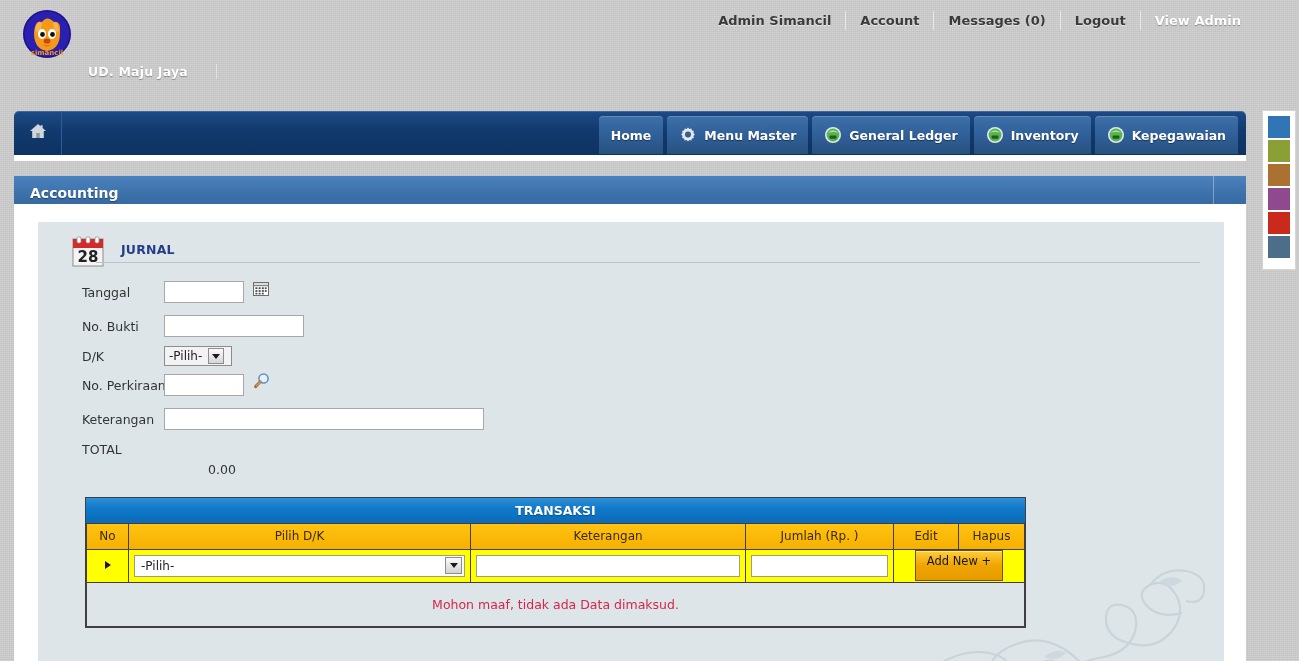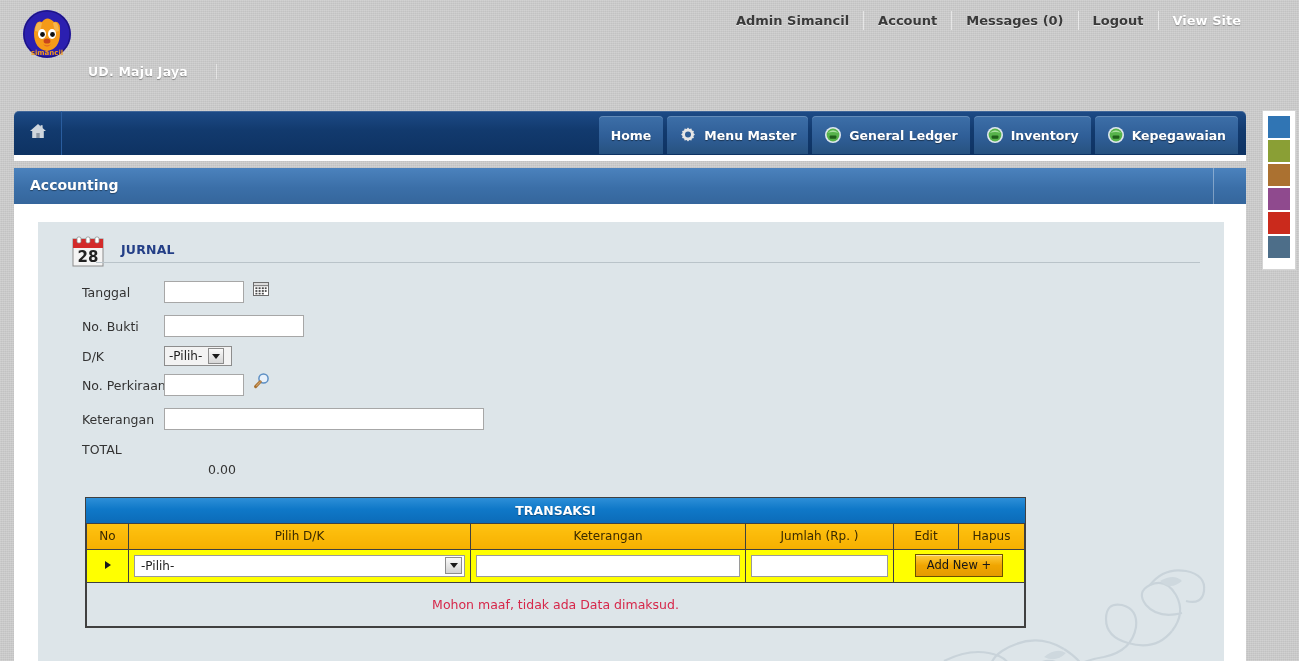--- a/index.html
+++ b/index.html
@@ -73,21 +73,21 @@
   }
   .navbtn .lbl { padding-top: 1px; }
   .ico-gear, .ico-green { width: 18px; height: 18px; flex: 0 0 18px; }
 
   #nav-underline {
     position: absolute; left: 14px; top: 155px; width: 1232px; height: 6px; background: #ffffff;
   }
 
   
   #acct-bar {
-    position: absolute; left: 14px; top: 168px; width: 1232px; height: 36px;
+    position: absolute; left: 14px; top: 176px; width: 1232px; height: 36px;
     background: linear-gradient(180deg,#4b82bd 0%, #3b6fa8 55%, #35669c 100%);
   }
   #acct-title {
     position: absolute; left: 16px; top: 9px;
     color: #ffffff; font-size: 14px; font-weight: bold;
     text-shadow: 0 1px 1px rgba(0,0,0,0.4);
   }
   #acct-divider {
     position: absolute; left: 1199px; top: 0; width: 1px; height: 36px;
     background: rgba(255,255,255,0.35);
@@ -172,21 +172,21 @@
     padding: 0 2px 0 6px; font-size: 12px; color: #222; cursor: pointer;
   }
   .cell-select .arrowbtn2 {
     width: 17px; height: 17px; background: linear-gradient(180deg,#fafafa,#d2d2d2);
     border: 1px solid #8d8d8d; display: flex; align-items: center; justify-content: center;
   }
   .cell-input { width: 100%; height: 22px; background: #ffffff; border: 1px solid #9a9a9a; }
   #addnew {
     display: inline-block; background: linear-gradient(180deg,#ffcd3d 0%, #f0a500 50%, #e59b00 100%);
     border: 1px solid #6b5200; color: #171717; font-size: 11.5px;
-    padding: 3px 11px 4px 11px; cursor: pointer;
+    padding: 3px 11px 12px 11px; cursor: pointer;
     box-shadow: inset 0 1px 0 rgba(255,255,255,0.5);
   }
   #empty-row td {
     background: #dde5e9; color: #d6274a; font-size: 12.5px; height: 44px;
     border: 1px solid #404040; border-top: none;
   }
 
   
   #swatches {
     position: absolute; left: 1262px; top: 110px; width: 34px; height: 160px;
@@ -217,21 +217,21 @@
     </svg>
   </div>
 
   <div id="brand-name">UD. Maju Jaya</div>
 
   <div id="top-nav">
     <div class="tn">Admin Simancil</div>
     <div class="tn">Account</div>
     <div class="tn">Messages (0)</div>
     <div class="tn">Logout</div>
-    <div class="tn last">View Site</div>
+    <div class="tn last">View Admin</div>
   </div>
 </div>
 
 <div id="mainnav-wrap">
   <div id="home-cell">
     <span>
       <svg width="20" height="20" viewBox="0 0 20 20">
         <path d="M10 3 L18 10 L15.8 10 L15.8 17 L4.2 17 L4.2 10 L2 10 Z" fill="#cfd6dd"></path>
         <rect x="8.3" y="12" width="3.4" height="5" fill="#8b96a3"></rect>
         <rect x="12.6" y="4.2" width="2" height="3" fill="#cfd6dd"></rect>

